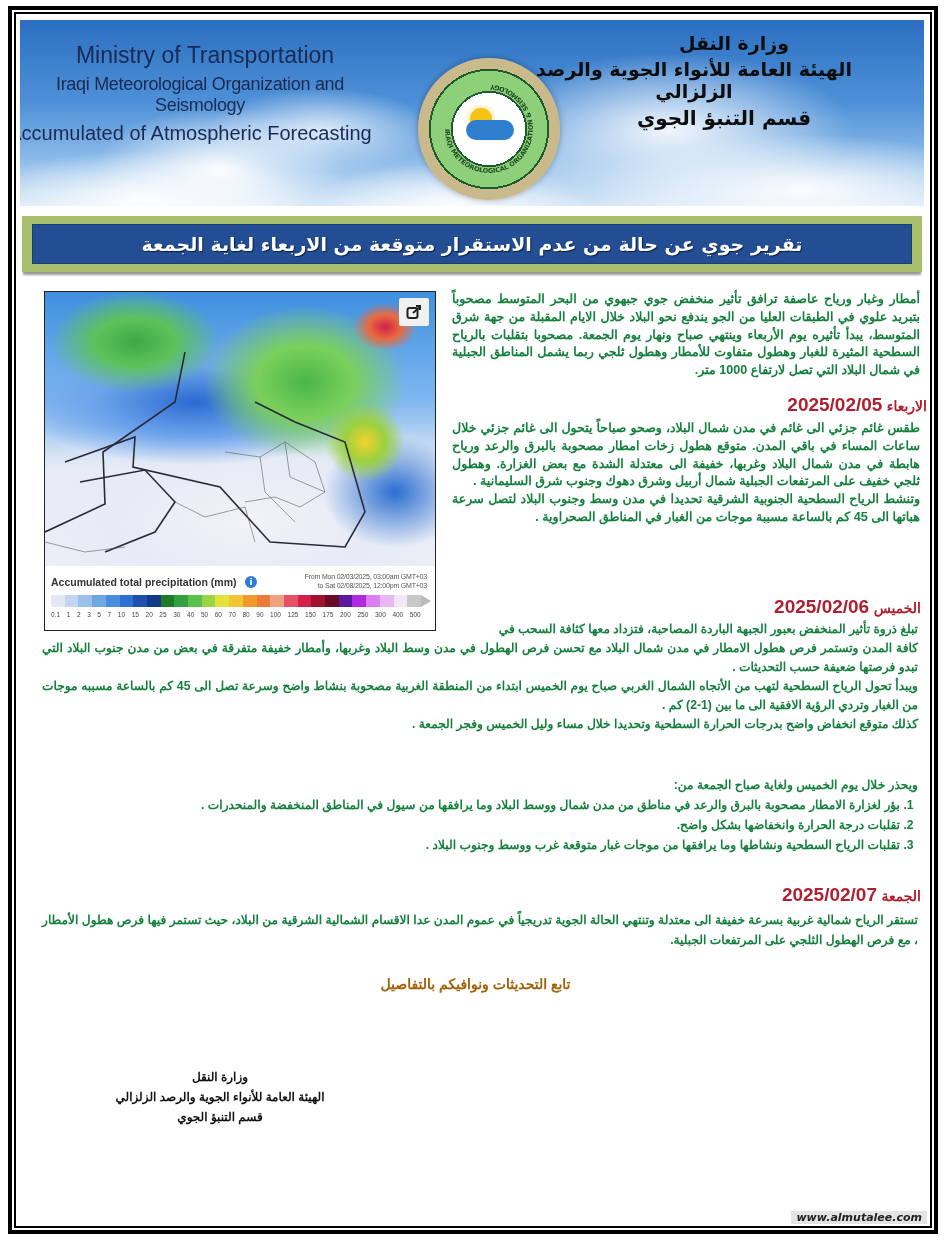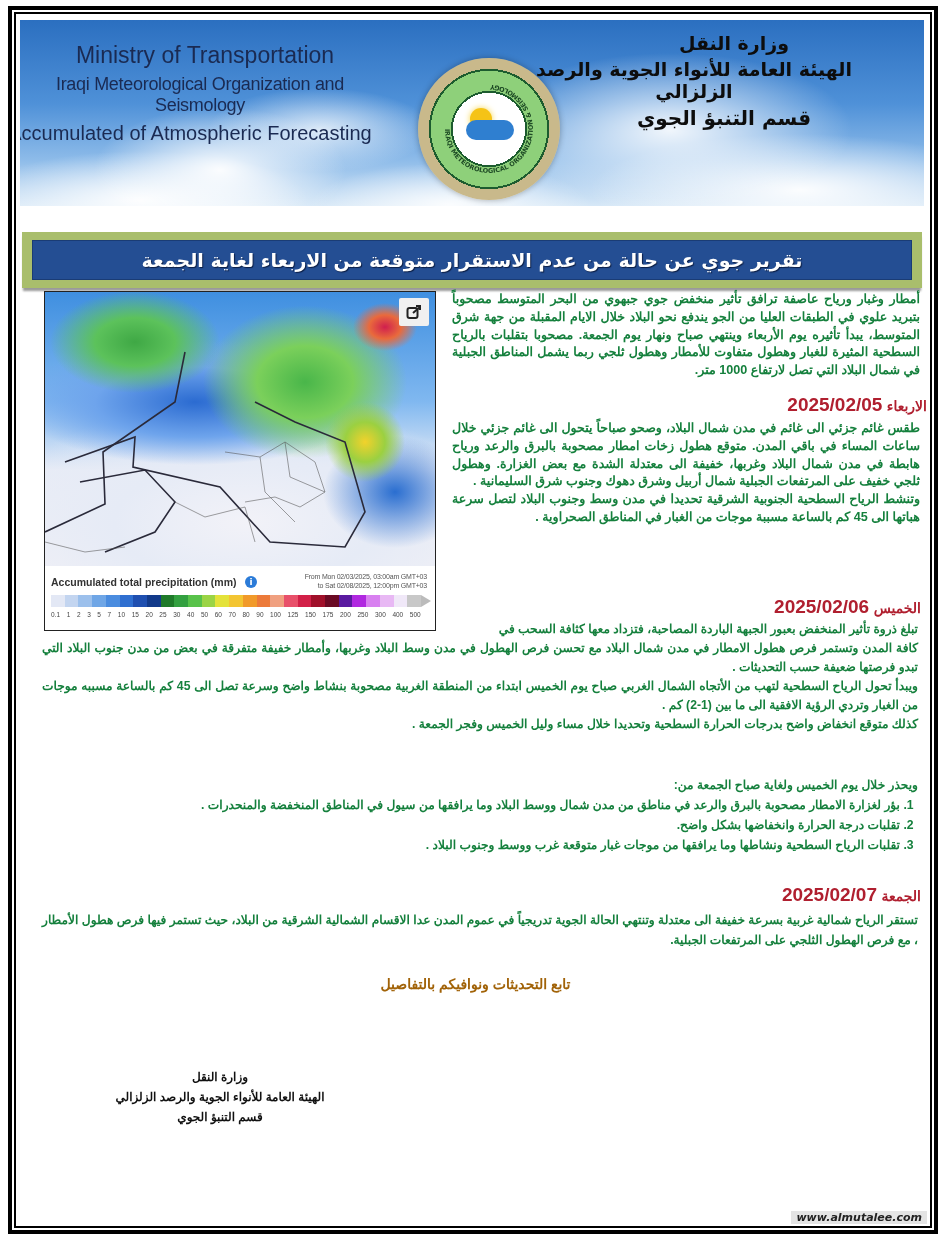--- a/index.html
+++ b/index.html
@@ -30,21 +30,21 @@
   .banner-ar .l3 { font-size:20px; margin-top:4px; margin-right:-60px; }
 
   .logo { position:absolute; left:398px; top:38px; width:142px; height:142px; border-radius:50%;
     background: radial-gradient(circle, #ffffff 0 36%, #1d5c2f 36% 38%, #8ed07a 38% 58%, #1d5c2f 58% 60%, #c9b98b 60% 72%, #efe6c8 72% 100%);
     box-shadow: 0 0 6px rgba(0,0,0,0.3); }
   .logo-sun { position:absolute; left:52px; top:50px; width:22px; height:22px; border-radius:50%; background:#f5c316; box-shadow:0 0 6px #f7d74c; }
   .logo-cloud { position:absolute; left:48px; top:62px; width:48px; height:20px; border-radius:10px; background:#2f7fd0; }
   .logo-text { position:absolute; left:0; top:0; width:142px; height:142px; }
 
   
-  .title-wrap { position:absolute; left:22px; top:216px; width:900px; height:56px; background:#a9be6c; box-shadow: 0 4px 2px -1px #9a9a9a; margin-top: 16px; }
+  .title-wrap { position:absolute; left:22px; top:216px; width:900px; height:56px; background:#a9be6c; box-shadow: 0 4px 2px -1px #9a9a9a; }
   .title-bar { position:absolute; left:10px; top:8px; width:880px; height:40px; background:#244e93; border:1px solid #1a3c75; box-sizing:border-box;
     color:#ffffff; font-weight:bold; font-size:19px; text-align:center; line-height:38px; direction:rtl; text-shadow:1px 1px 1px #0c1e44; }
 
   
   .map { position:absolute; left:44px; top:291px; width:392px; height:340px; border:1px solid #222; box-sizing:border-box; background:#fff; overflow:hidden; }
   .map-img { position:absolute; left:0; top:0; width:390px; height:274px; overflow:hidden;
     background:
       radial-gradient(ellipse 40px 30px at 340px 35px, #d01f4e 0, #e96a3c 40%, rgba(0,0,0,0) 80%),
       radial-gradient(ellipse 50px 50px at 320px 150px, #f2d22b 0, #9bd041 40%, rgba(0,0,0,0) 80%),
       radial-gradient(ellipse 120px 90px at 260px 90px, #49b64a 0, #7bd05b 40%, rgba(0,0,0,0) 85%),

